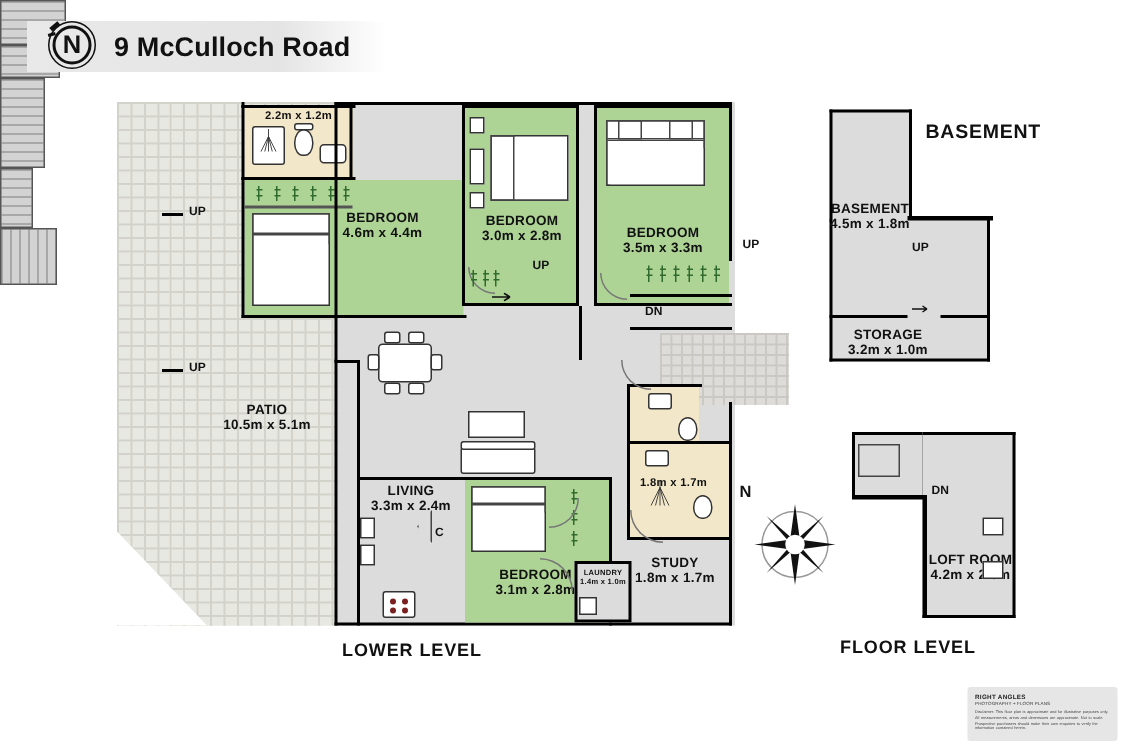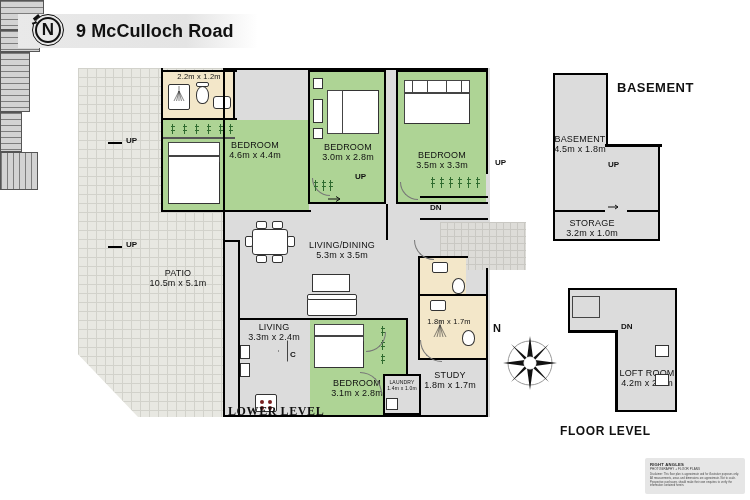--- a/index.html
+++ b/index.html
@@ -36,21 +36,21 @@
                       linear-gradient(to bottom,#c9c8c3 1px,transparent 1px);
      background-size:7px 7px;}
   .stairs{background:#d3d3d3;
      background-image:linear-gradient(to bottom,#7d7d7d 1px,transparent 1px);
      background-size:100% 6px;border:1px solid #555;box-sizing:border-box;}
   .stairs-v{background:#d3d3d3;
      background-image:linear-gradient(to right,#7d7d7d 1px,transparent 1px);
      background-size:6px 100%;border:1px solid #555;box-sizing:border-box;}
 
   .label{position:absolute;text-align:center;line-height:1.15;color:#111;
-         font-weight:normal;white-space:nowrap;}
+         font-weight:bold;white-space:nowrap;}
   .label .nm{font-size:9px;letter-spacing:.2px;display:block;}
   .label .dm{font-size:9px;letter-spacing:.2px;display:block;}
   .label.sm .nm,.label.sm .dm{font-size:7.5px;}
   .label.xs .nm,.label.xs .dm{font-size:5px;}
   .tag{position:absolute;font-size:8px;font-weight:bold;color:#111;white-space:nowrap;}
 
   
   .fur{position:absolute;background:#fff;border:1px solid #333;box-sizing:border-box;}
   .fur-t{position:absolute;border:1px solid #444;box-sizing:border-box;background:transparent;}
   .door{position:absolute;border:1px solid #777;border-radius:0 0 0 100%;
@@ -205,24 +205,20 @@
 
   <div class="stairs" style="left:446px;top:196px;width:40px;height:22px;"></div>
   <div class="tag" style="left:430px;top:203px;">DN</div>
   <div class="wall" style="left:420px;top:196px;width:68px;height:2px;"></div>
   <div class="wall" style="left:420px;top:218px;width:68px;height:2px;"></div>
 
   <div class="stairs" style="left:492px;top:170px;width:30px;height:60px;"></div>
   <div class="tag" style="left:495px;top:158px;">UP</div>
   <div class="room tile" style="left:440px;top:222px;width:86px;height:48px;"></div>
 
-  <div class="label" style="left:290px;top:240px;width:104px;">
-    <span class="nm">LIVING/DINING</span>
-    <span class="dm">5.3m x 3.5m</span>
-  </div>
 
   <div class="fur" style="left:252px;top:229px;width:36px;height:26px;border-radius:3px;"></div>
   <div class="fur" style="left:256px;top:221px;width:11px;height:8px;border-radius:2px;"></div>
   <div class="fur" style="left:272px;top:221px;width:11px;height:8px;border-radius:2px;"></div>
   <div class="fur" style="left:256px;top:255px;width:11px;height:8px;border-radius:2px;"></div>
   <div class="fur" style="left:272px;top:255px;width:11px;height:8px;border-radius:2px;"></div>
   <div class="fur" style="left:245px;top:236px;width:8px;height:11px;border-radius:2px;"></div>
   <div class="fur" style="left:287px;top:236px;width:8px;height:11px;border-radius:2px;"></div>
 
   <div class="fur" style="left:312px;top:274px;width:38px;height:18px;"></div>
@@ -357,21 +353,21 @@
   <div class="fur-t" style="left:572px;top:296px;width:28px;height:22px;"></div>
   <div class="tag" style="left:621px;top:322px;">DN</div>
   <div class="label" style="left:612px;top:368px;width:70px;">
     <span class="nm">LOFT ROOM</span>
     <span class="dm">4.2m x 2.6m</span>
   </div>
   <div class="fur" style="left:655px;top:345px;width:14px;height:12px;"></div>
   <div class="fur" style="left:655px;top:374px;width:14px;height:12px;"></div>
 </div>
 
-<div class="level-cap" style="left:228px;top:404px;font-family:Liberation Serif, serif;">LOWER LEVEL</div>
+<div class="level-cap" style="left:228px;top:426px;">LOWER LEVEL</div>
 <div class="level-cap" style="left:560px;top:424px;">FLOOR LEVEL</div>
 
 <div id="compass">
   <div class="cn">N</div>
   <svg width="62" height="62" viewBox="0 0 62 62">
     <circle cx="33" cy="33" r="22" fill="none" stroke="#999" stroke-width="1"></circle>
     <g fill="#111">
       <path d="M33 6 L36 28 L33 33 L30 28 Z"></path>
         <path d="M33 60 L36 38 L33 33 L30 38 Z"></path>
       <path d="M6 33 L28 36 L33 33 L28 30 Z"></path>

